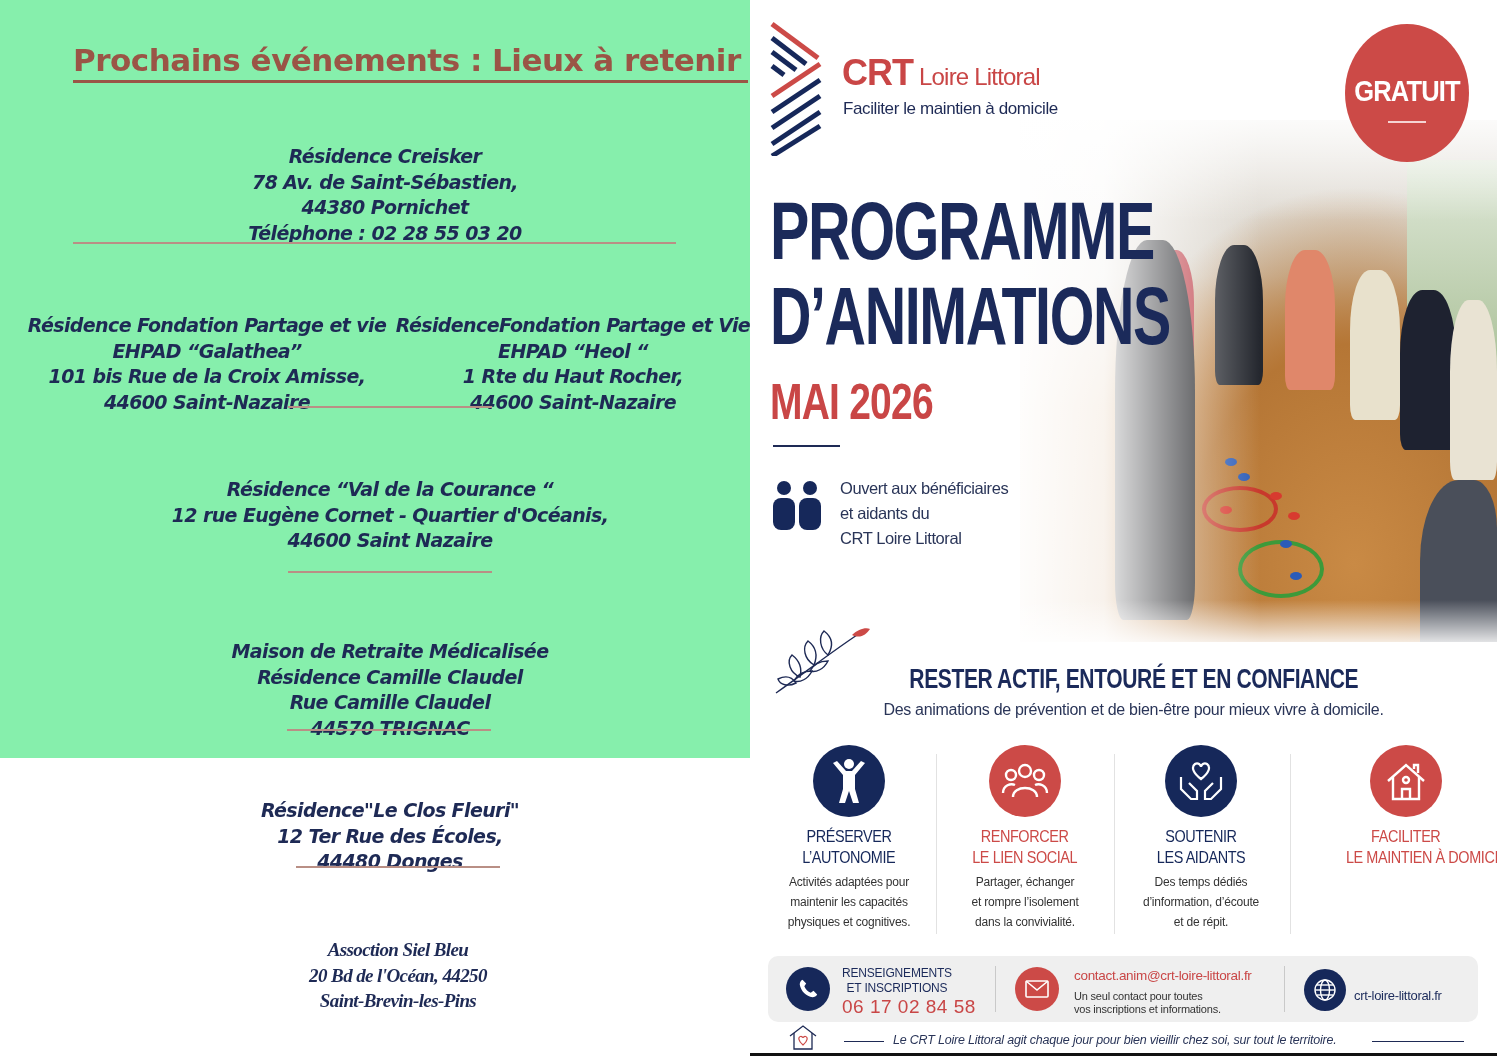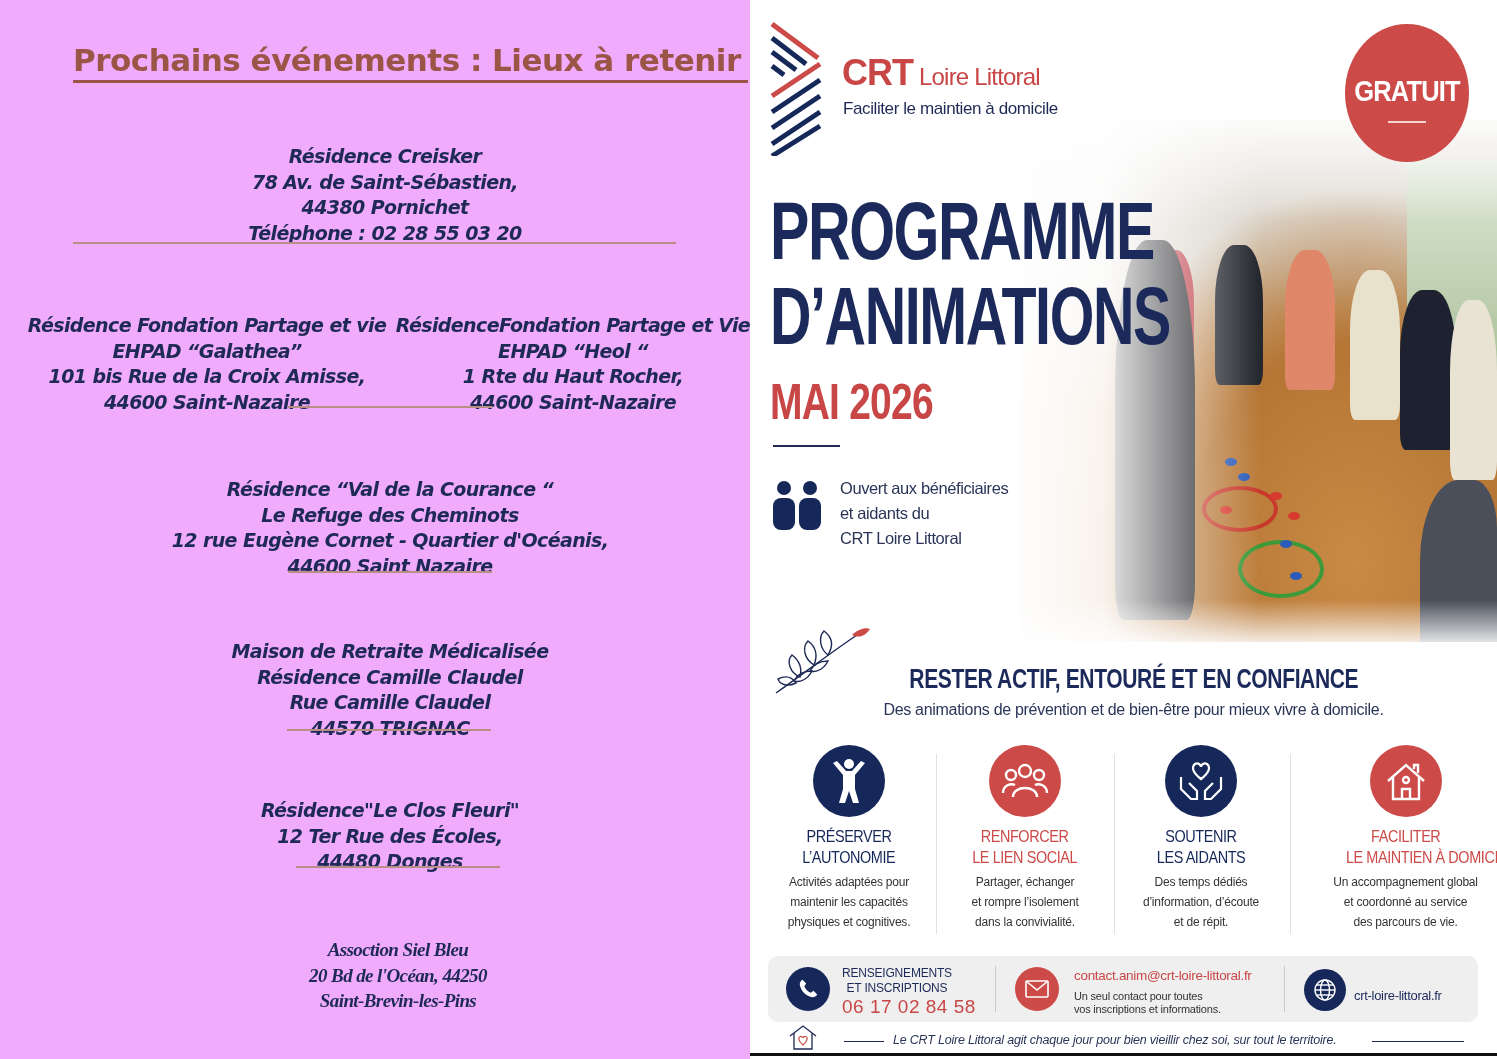--- a/index.html
+++ b/index.html
@@ -1,20 +1,20 @@
 <!DOCTYPE html>
 <html><head>
 <meta charset="utf-8">
 <style>
   * { box-sizing: border-box; margin: 0; padding: 0; }
   html, body { width: 1497px; height: 1059px; overflow: hidden; background: #fff; }
   body { position: relative; font-family: "Liberation Sans", sans-serif; }
 
   
-  .left { position: absolute; left: 0; top: 0; width: 750px; height: 1059px; background: #f0abfc; }
+  .left { position: absolute; left: 0; top: 0; width: 750px; height: 758px; background: #86efac; }
   .left .title {
     position: absolute; left: 73px; top: 40px; width: 675px;
     font-family: "DejaVu Sans", sans-serif; font-weight: bold; font-size: 31px;
     color: #9a5546; letter-spacing: -0.5px; white-space: nowrap;
     border-bottom: 3px solid #9a5546; padding-bottom: 0px; line-height: 40px;
   }
   .venue {
     position: absolute; text-align: center; color: #1e2a55;
     font-family: "DejaVu Sans", sans-serif; font-style: italic; font-weight: bold;
     font-size: 19px; line-height: 25.5px; letter-spacing: -0.6px; white-space: nowrap; margin-top: 40px;
@@ -120,21 +120,20 @@
   <div class="venue" style="left:395px; top:273px; width:356px;">
     <div>RésidenceFondation Partage et Vie</div>
     <div>EHPAD “Heol “</div>
     <div>1 Rte du Haut Rocher,</div>
     <div>44600 Saint-Nazaire</div>
   </div>
   <div class="sep" style="left:288px; top:406px; width:204px;"></div>
 
   <div class="venue" style="left:160px; top:437px; width:460px;">
     <div>Résidence “Val de la Courance “</div>
-    <div>Le Refuge des Cheminots</div>
     <div>12 rue Eugène Cornet - Quartier d'Océanis,</div>
     <div>44600 Saint Nazaire</div>
   </div>
   <div class="sep" style="left:288px; top:571px; width:204px;"></div>
 
   <div class="venue" style="left:200px; top:599px; width:380px;">
     <div>Maison de Retraite Médicalisée</div>
     <div>Résidence Camille Claudel</div>
     <div>Rue Camille Claudel</div>
     <div>44570 TRIGNAC</div>
@@ -302,25 +301,20 @@
       <div class="circle" style="background:#cc4a47;">
         <svg width="44" height="44" viewBox="0 0 44 44" fill="none" stroke="#fff" stroke-width="2.4">
             <path d="M4 22 L22 6 L40 22"></path>
             <path d="M9 18 L9 40 L35 40 L35 18"></path>
             <circle cx="22" cy="21" r="3"></circle>
             <path d="M18 40 L18 30 L26 30 L26 40"></path>
             <path d="M30 10 L30 6 L34 6 L34 14"></path>
           </svg>
       </div>
       <div class="h1" style="color:#cc4a47;"><span>FACILITER</span><br><span>LE MAINTIEN À DOMICILE</span></div>
-      <div class="desc">
-          <div>Un accompagnement global</div>
-          <div>et coordonné au service</div>
-          <div>des parcours de vie.</div>
-        </div>
     </div>
   </div>
 
   <div class="contact-bar">
     <div class="cb-circle" style="left:18px; top:11px; background:#16285a;">
       <svg width="22" height="22" viewBox="0 0 24 24">
           <path d="M6 2 C4 3 3 5 3 7 C4 14 10 20 17 21 C19 21 21 20 22 18 L18 14 L15 16 C12 15 9 12 8 9 L10 6Z" fill="#fff"></path>
         </svg>
     </div>
     <div class="cb-label">

